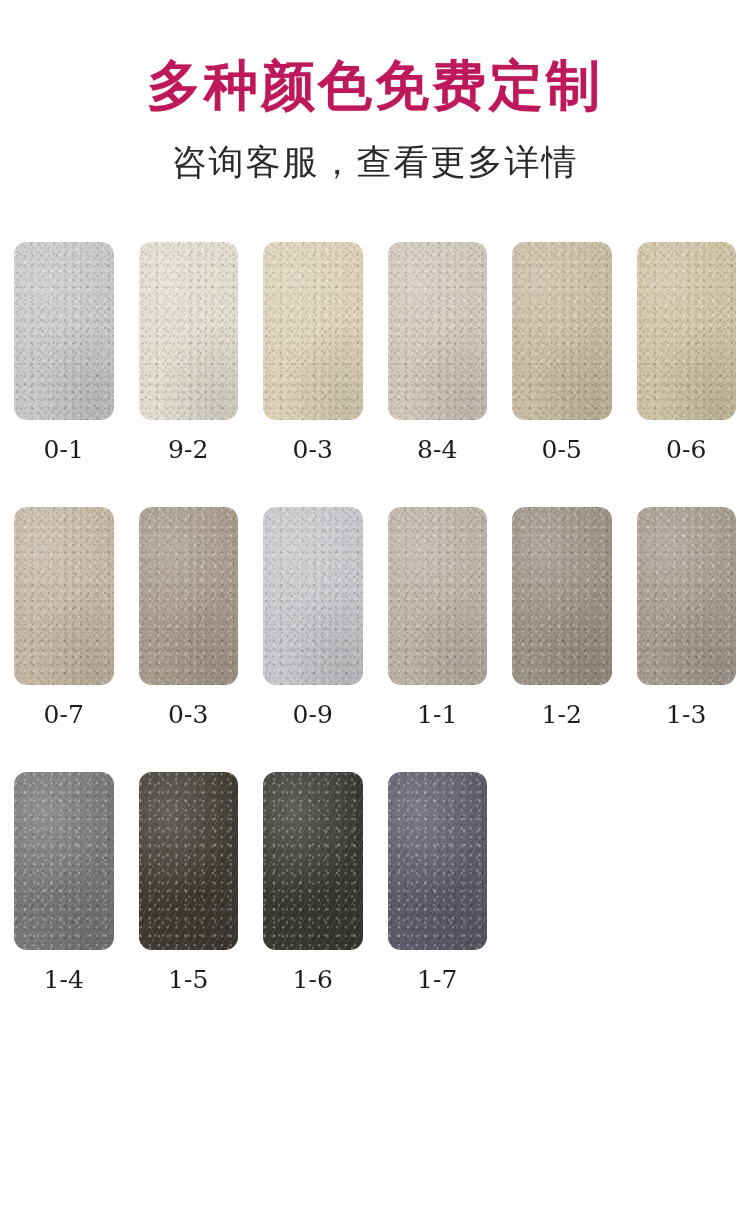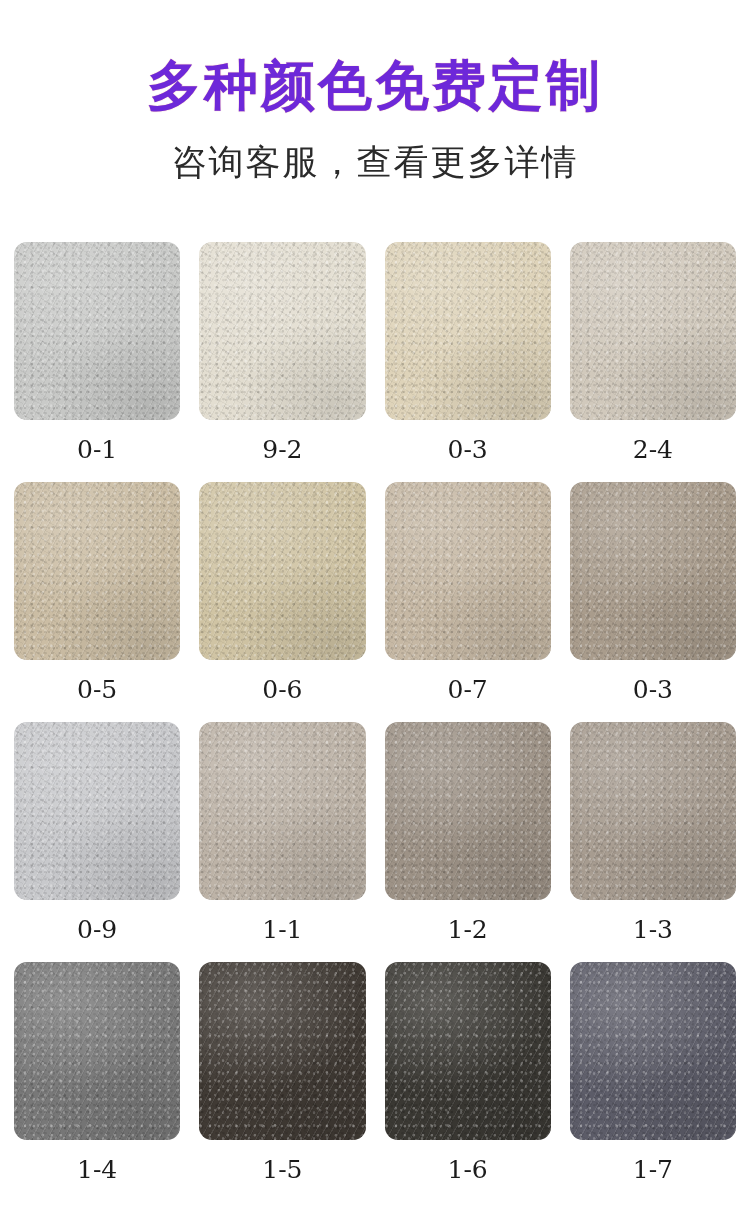--- a/index.html
+++ b/index.html
@@ -45,24 +45,25 @@
     color: #2b2b2b;
     letter-spacing: 2px;
     margin: 24px 0 0 0;
   }
 
   
   .swatch-grid {
     margin-top: 56px;
     padding: 0 14px;
     display: grid;
-    grid-template-columns: repeat(4, 1fr);
+    grid-template-columns: repeat(6, 1fr);
     column-gap: 19px;
     row-gap: 0;
     box-sizing: border-box;
+    gap: 25px;
   }
   .swatch-cell {
     display: flex;
     flex-direction: column;
     align-items: center;
   }
   .swatch-chip {
     width: 100%;
     height: 178px;
     border-radius: 13px;
@@ -106,40 +107,40 @@
     letter-spacing: 0px;
     line-height: 1;
   }
 </style>
 </head>
 <body style="background: rgb(255, 255, 255);">
 
 <div class="page">
 
   <div class="header">
-    <h1 class="title" style="color: #6d28d9;">多种颜色免费定制</h1>
+    <h1 class="title" style="color: #be185d;">多种颜色免费定制</h1>
     <p class="subtitle" style="color: rgb(43, 43, 43);">咨询客服，查看更多详情</p>
   </div>
 
   <div class="swatch-grid">
       <div class="swatch-cell">
         <div class="swatch-chip" style="background-color: rgb(201, 202, 200);"></div>
         <div class="swatch-label">0-1</div>
       </div>
       <div class="swatch-cell">
         <div class="swatch-chip" style="background-color: rgb(227, 222, 209);"></div>
         <div class="swatch-label">9-2</div>
       </div>
       <div class="swatch-cell">
         <div class="swatch-chip" style="background-color: rgb(222, 211, 185);"></div>
         <div class="swatch-label">0-3</div>
       </div>
       <div class="swatch-cell">
         <div class="swatch-chip" style="background-color: rgb(209, 201, 188);"></div>
-        <div class="swatch-label">2-4</div>
+        <div class="swatch-label">8-4</div>
       </div>
       <div class="swatch-cell">
         <div class="swatch-chip" style="background-color: rgb(203, 189, 164);"></div>
         <div class="swatch-label">0-5</div>
       </div>
       <div class="swatch-cell">
         <div class="swatch-chip" style="background-color: rgb(208, 196, 164);"></div>
         <div class="swatch-label">0-6</div>
       </div>
       <div class="swatch-cell">

